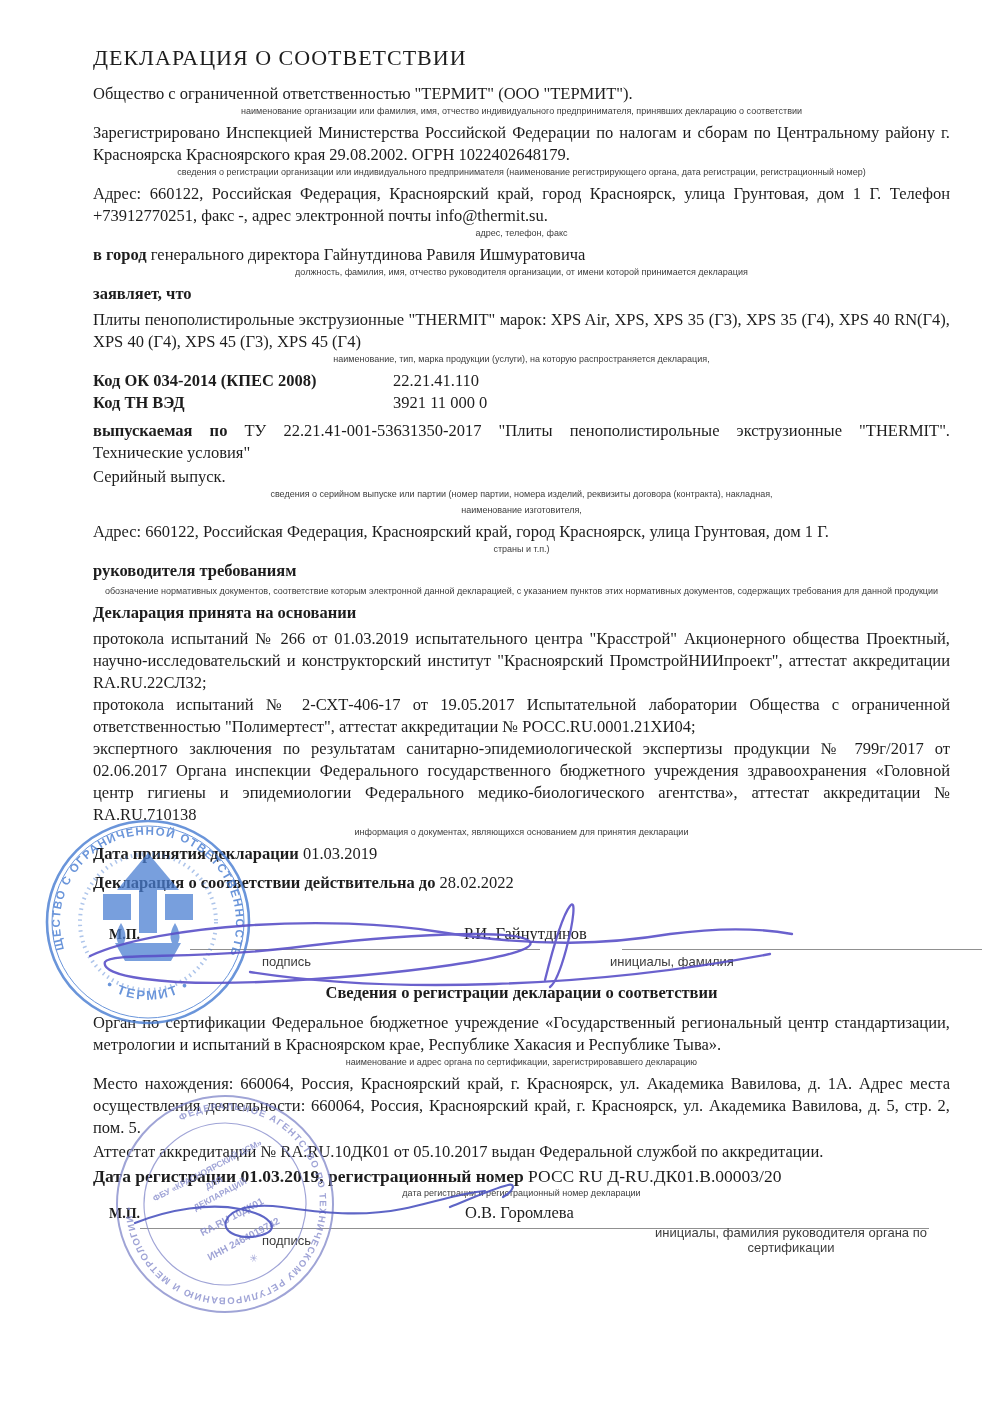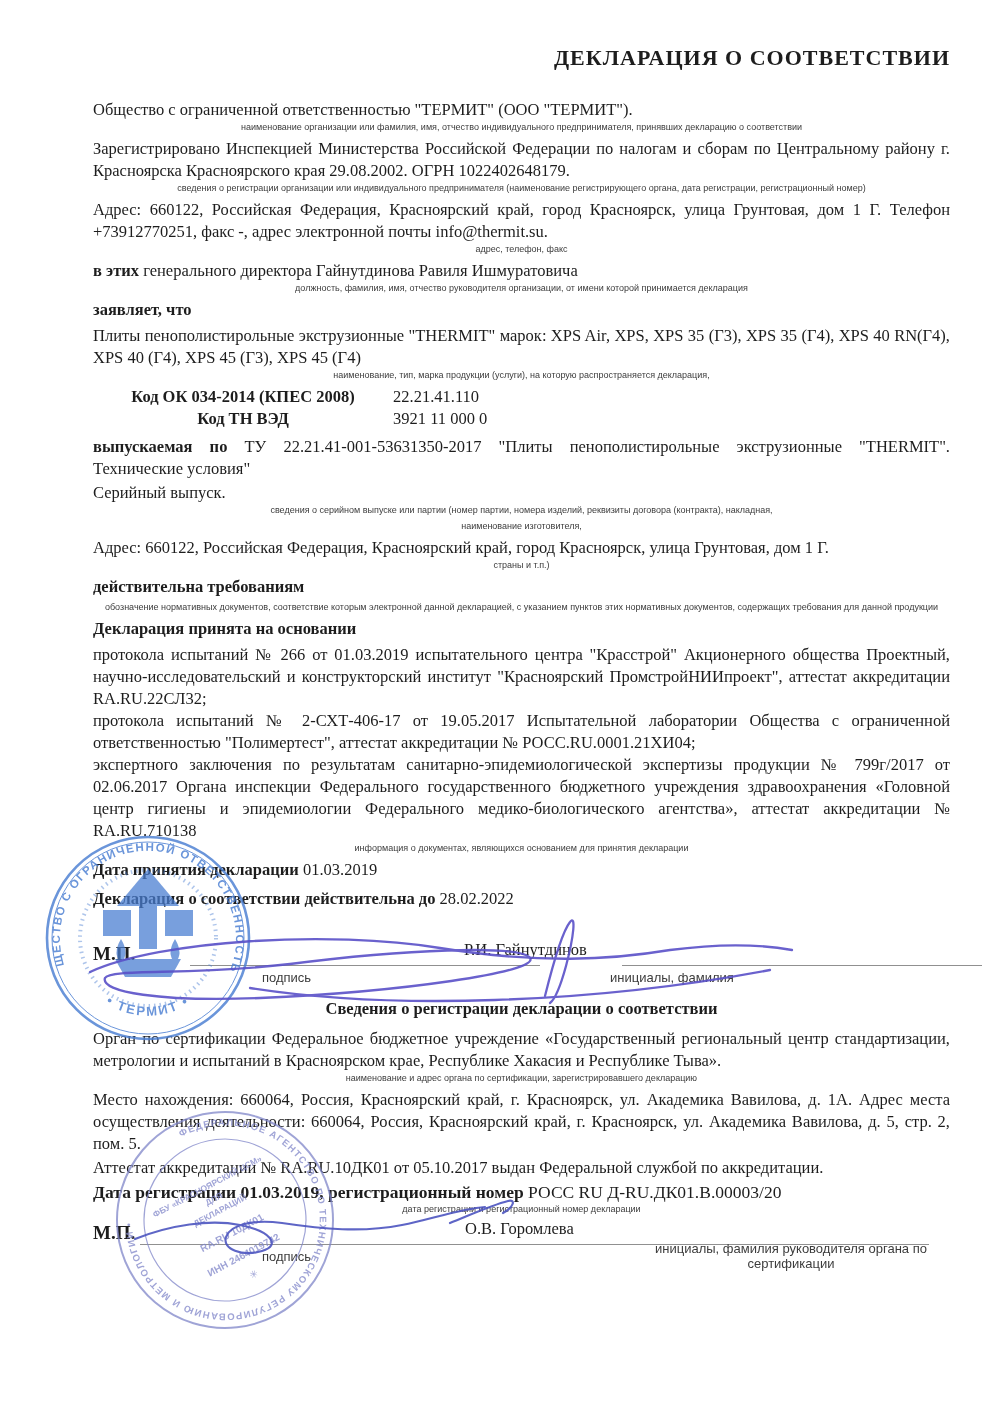--- a/index.html
+++ b/index.html
@@ -8,54 +8,54 @@
     width:1000px;height:1414px;
     margin:0 auto;
     background:#ffffff;
     box-sizing:border-box;
     padding:45px 50px 20px 93px;
     font-family:"Liberation Serif","DejaVu Serif",serif;
     color:#1d1d1d;
     overflow:hidden;
   }
   .title{
-    text-align:right;
-    font-size:22px;font-weight:bold;
+    text-align:left;
+    font-size:22px;font-weight:normal;
     letter-spacing:1px;
-    margin:0 0 28px 0;
+    margin:0 0 12px 0;
   }
   .para{
     font-size:16.5px;line-height:22px;
     text-align:justify;
     margin:0;
   }
   .para .lead{font-weight:bold;}
   .block{margin-bottom:6px;}
   .cap{
     font-family:"Liberation Sans","DejaVu Sans",sans-serif;
     font-size:9px;line-height:10px;
     color:#3c3c3c;
     text-align:center;
     margin:1px 0 3px 0;
   }
   .bold-line{
     font-size:16.5px;line-height:22px;font-weight:bold;margin:0 0 4px 0;
   }
-  .code-row{display:flex;font-size:16.5px;line-height:22px;text-align:center;}
+  .code-row{display:flex;font-size:16.5px;line-height:22px;}
   .code-label{width:300px;font-weight:bold;flex:none;}
   .codes{margin-bottom:6px;}
   .mb10{margin-bottom:2px;}
   .mb7{margin-bottom:7px;}
   .mb12{margin-bottom:28px;}
   .section-heading{
     text-align:center;font-weight:bold;font-size:16.5px;line-height:22px;
     margin:0 0 8px 0;
   }
   .sig-row{position:relative;height:48px;margin-bottom:12px;}
-  .sig-row .mp{position:absolute;left:0;top:5px;font-weight:bold;font-size:19px;}
+  .sig-row .mp{position:absolute;left:16px;top:5px;font-weight:bold;font-size:14px;}
   .sig-line{position:absolute;border-bottom:1px solid #909090;height:0;}
   .sig-cap{
     position:absolute;
     font-family:"Liberation Sans","DejaVu Sans",sans-serif;
     font-size:13px;color:#3c3c3c;
   }
   .sig-name{position:absolute;font-size:16.5px;top:2px;}
   .overlay{position:absolute;pointer-events:none;}
   .stamp-svg text, .stamp-svg textPath{
     font-family:"Liberation Sans","DejaVu Sans",sans-serif;
@@ -77,21 +77,21 @@
     <p class="para">Зарегистрировано Инспекцией Министерства Российской Федерации по налогам и сборам по Центральному району г. Красноярска Красноярского края 29.08.2002. ОГРН 1022402648179.</p>
     <div class="cap">сведения о регистрации организации или индивидуального предпринимателя (наименование регистрирующего органа, дата регистрации, регистрационный номер)</div>
   </div>
 
   <div class="block">
     <p class="para">Адрес: 660122, Российская Федерация, Красноярский край, город Красноярск, улица Грунтовая, дом 1 Г. Телефон +73912770251, факс -, адрес электронной почты info@thermit.su.</p>
     <div class="cap">адрес, телефон, факс</div>
   </div>
 
   <div class="block">
-    <p class="para"><span class="lead">в этих</span><span> генерального директора Гайнутдинова Равиля Ишмуратовича</span></p>
+    <p class="para"><span class="lead">в город</span><span> генерального директора Гайнутдинова Равиля Ишмуратовича</span></p>
     <div class="cap">должность, фамилия, имя, отчество руководителя организации, от имени которой принимается декларация</div>
   </div>
 
   <div class="bold-line">заявляет, что</div>
 
   <div class="block">
     <p class="para">Плиты пенополистирольные экструзионные "THERMIT" марок: XPS Air, XPS, XPS 35 (Г3), XPS 35 (Г4), XPS 40 RN(Г4), XPS 40 (Г4), XPS 45 (Г3), XPS 45 (Г4)</p>
     <div class="cap">наименование, тип, марка продукции (услуги), на которую распространяется декларация,</div>
   </div>
 
@@ -117,21 +117,21 @@
 
   <div class="block">
     <div class="cap">наименование изготовителя,</div>
   </div>
 
   <div class="block">
     <p class="para">Адрес: 660122, Российская Федерация, Красноярский край, город Красноярск, улица Грунтовая, дом 1 Г.</p>
     <div class="cap">страны и т.п.)</div>
   </div>
 
-  <div class="bold-line">действительна требованиям</div>
+  <div class="bold-line">руководителя требованиям</div>
 
   <div class="block">
     <div class="cap">обозначение нормативных документов, соответствие которым электронной данной декларацией, с указанием пунктов этих нормативных документов, содержащих требования для данной продукции</div>
   </div>
 
   <div class="bold-line">Декларация принята на основании</div>
 
   <div>
     <p class="para">протокола испытаний № 266 от 01.03.2019 испытательного центра "Красстрой" Акционерного общества Проектный, научно-исследовательский и конструкторский институт "Красноярский ПромстройНИИпроект", аттестат аккредитации RA.RU.22СЛ32;</p>
     <p class="para">протокола испытаний № 2-СХТ-406-17 от 19.05.2017 Испытательной лаборатории Общества с ограниченной ответственностью "Полимертест", аттестат аккредитации № РОСС.RU.0001.21ХИ04;</p>

